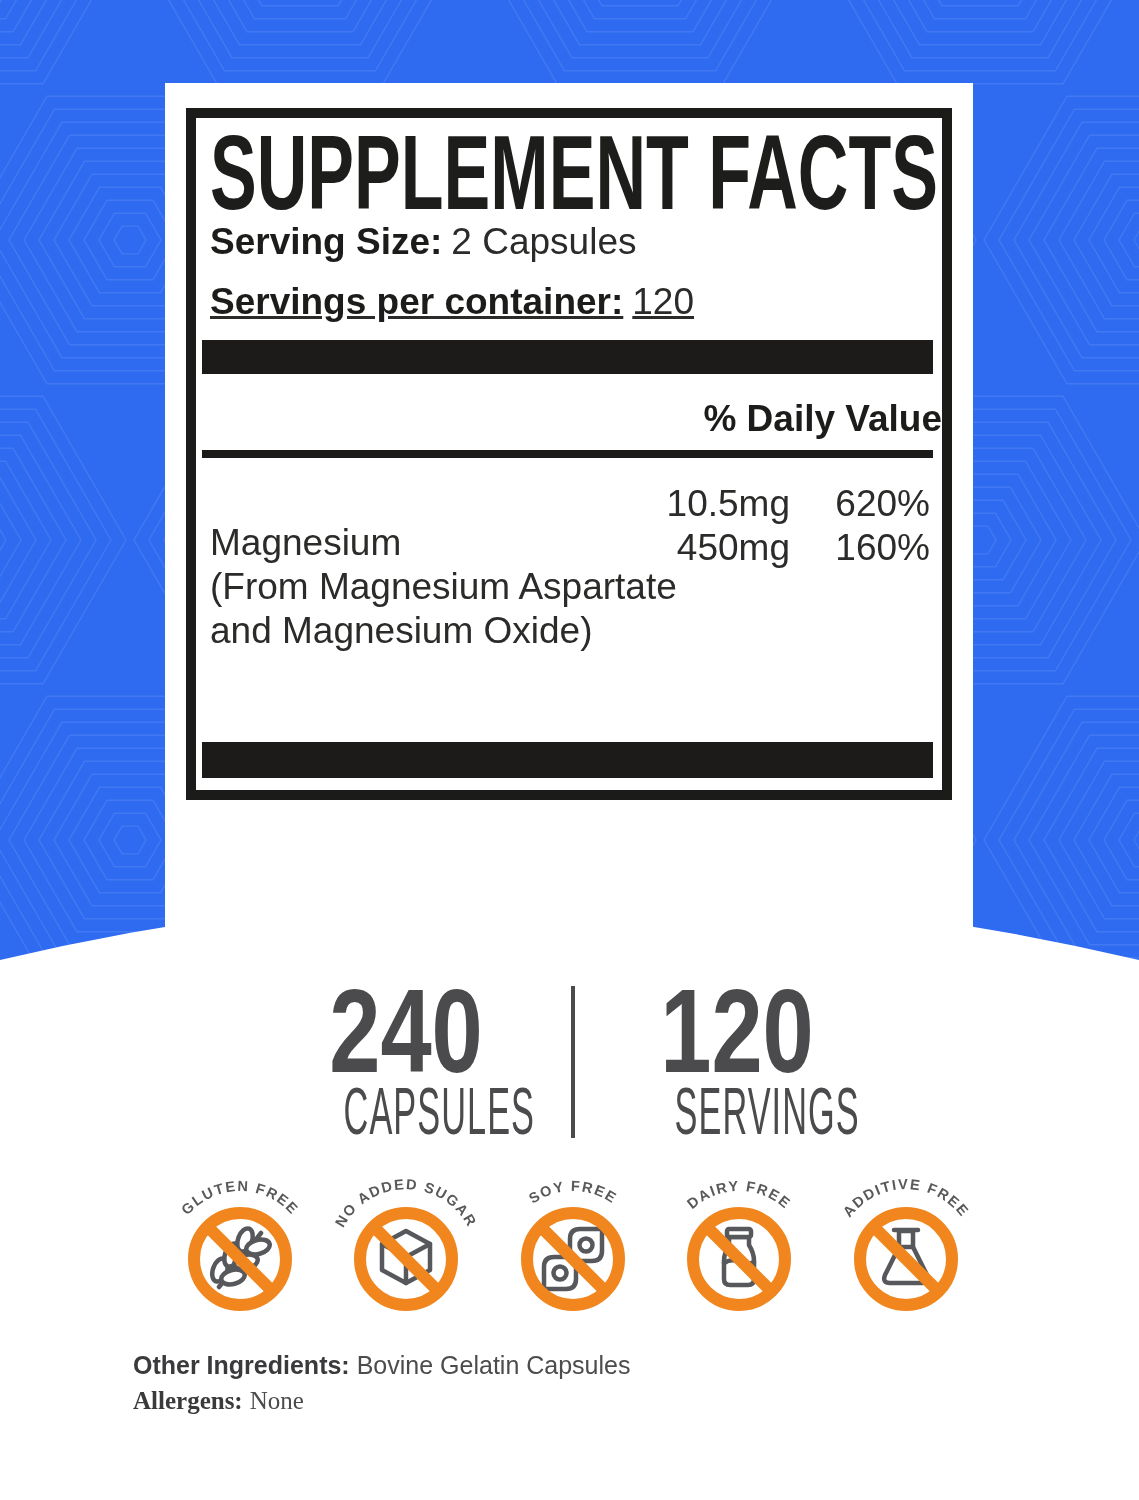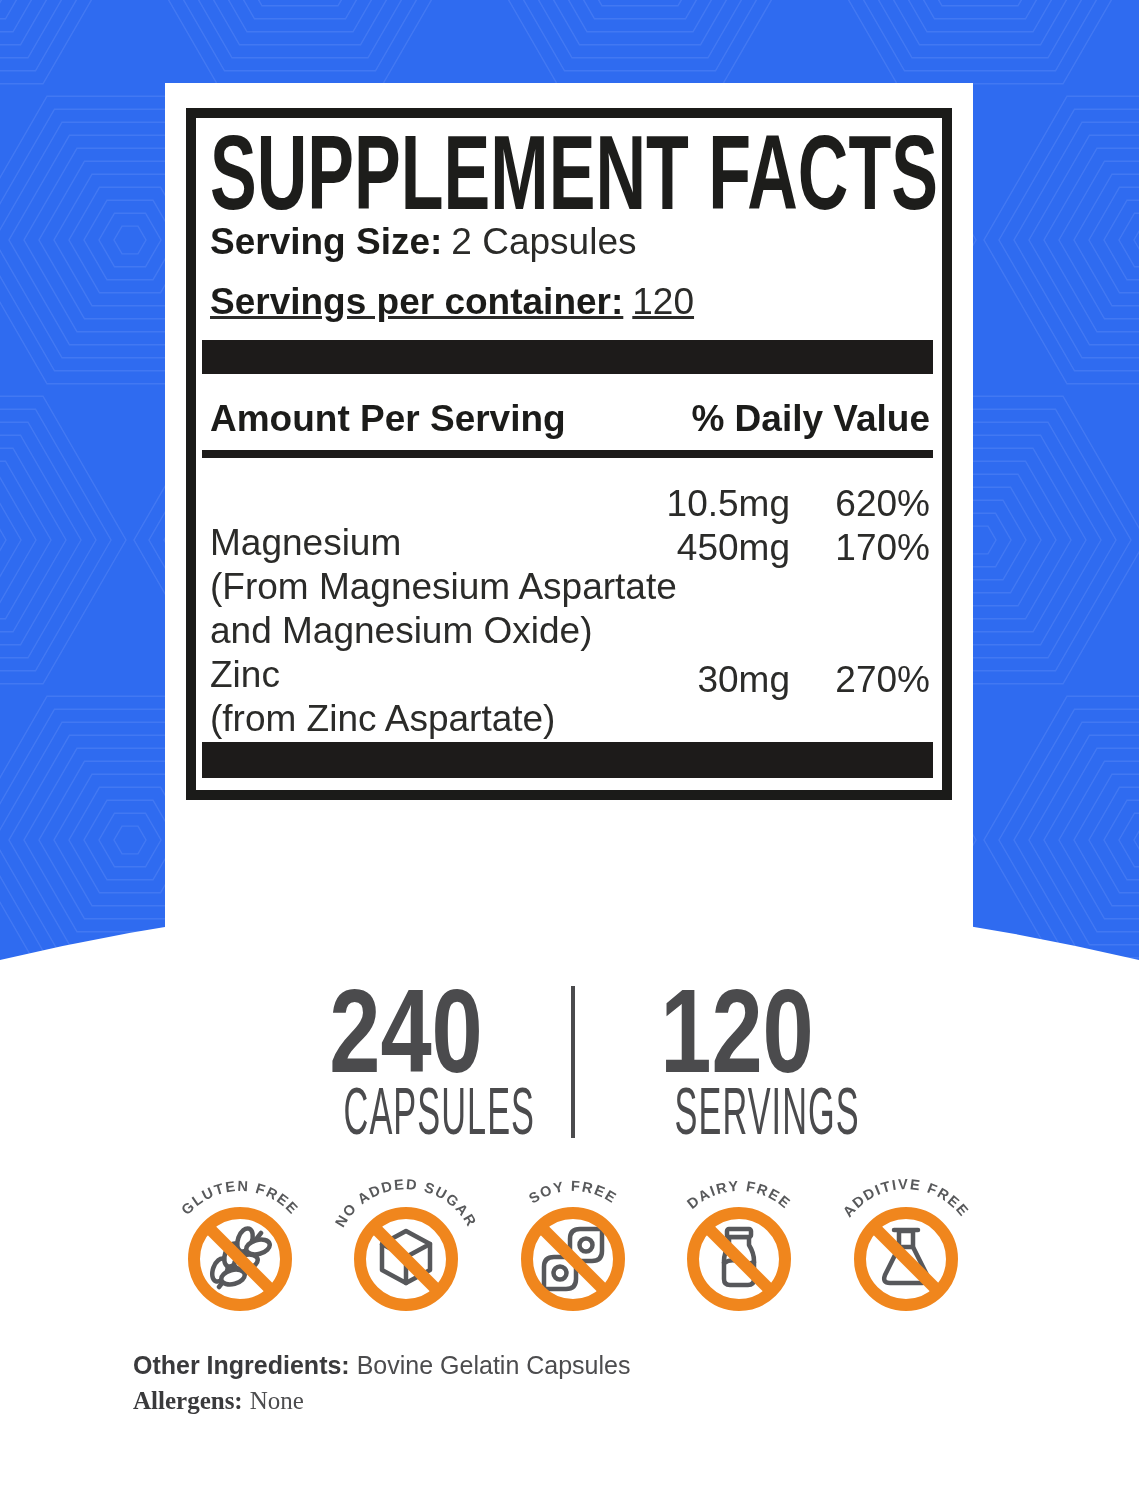--- a/index.html
+++ b/index.html
@@ -14,21 +14,21 @@
   .title-svg{position:absolute;left:14px;top:8px;}
   .fline{position:absolute;left:14px;font-size:37px;line-height:40px;color:#2b2b29;white-space:nowrap;}
   .fline .b{font-weight:bold;color:#1c1c1a;margin-right:9px;}
   .serving-line{top:104px;}
   .servings-line{top:164px;text-decoration:underline;}
   .bar{position:absolute;left:6px;width:731px;background:#1d1b1a;}
   .bar1{top:222px;height:34px;}
   .bar2{top:624px;height:36px;}
   .cols{position:absolute;left:0;right:0;top:280px;height:40px;font-size:37px;font-weight:bold;color:#1c1c1a;}
   .cols .c1{position:absolute;left:14px;}
-  .cols .c2{position:absolute;right:12px;}
+  .cols .c2{position:absolute;right:0;}
   .rule{position:absolute;left:6px;top:332px;width:731px;height:8px;background:#1d1b1a;}
   .frow{position:absolute;left:0;right:0;height:44px;font-size:37px;color:#2b2b29;}
   .frow .fname{position:absolute;left:14px;white-space:nowrap;}
   .frow .famt{position:absolute;right:152px;top:5px;}
   .frow .fdv{position:absolute;right:12px;top:5px;}
 
   
   .count-num{position:absolute;width:240px;text-align:center;top:972px;
              font-size:118px;line-height:118px;font-weight:bold;color:#4b4b4d;
              transform:scaleX(.78);}
@@ -354,48 +354,39 @@
         <span class="b">Serving Size:</span><span>2 Capsules</span>
       </div>
 
       <div class="fline servings-line">
         <span class="b">Servings per container:</span><span>120</span>
       </div>
 
       <div class="bar bar1"></div>
 
       <div class="cols">
-        <span class="c1">Amount Per Serving</span>
         <span class="c2">% Daily Value</span>
       </div>
 
       <div class="rule"></div>
 
       <div class="frow" style="top:360px">
         <span class="famt">10.5mg</span>
         <span class="fdv">620%</span>
       </div>
       <div class="frow" style="top:404px">
         <span class="fname">Magnesium</span>
         <span class="famt">450mg</span>
-        <span class="fdv">170%</span>
+        <span class="fdv">160%</span>
       </div>
       <div class="frow" style="top:492px">
         <span class="fname">and Magnesium Oxide)</span>
       </div>
       <div class="frow" style="top:448px">
         <span class="fname">(From Magnesium Aspartate</span>
-      </div>
-      <div class="frow" style="top:536px">
-        <span class="fname">Zinc</span>
-        <span class="famt">30mg</span>
-        <span class="fdv">270%</span>
-      </div>
-      <div class="frow" style="top:580px">
-        <span class="fname">(from Zinc Aspartate)</span>
       </div>
 
       <div class="bar bar2"></div>
     </div>
   </div>
 
   <div class="count-num num-caps">240</div>
   <div class="count-label lab-caps">CAPSULES</div>
   <div class="vdivider"></div>
   <div class="count-num num-serv">120</div>

